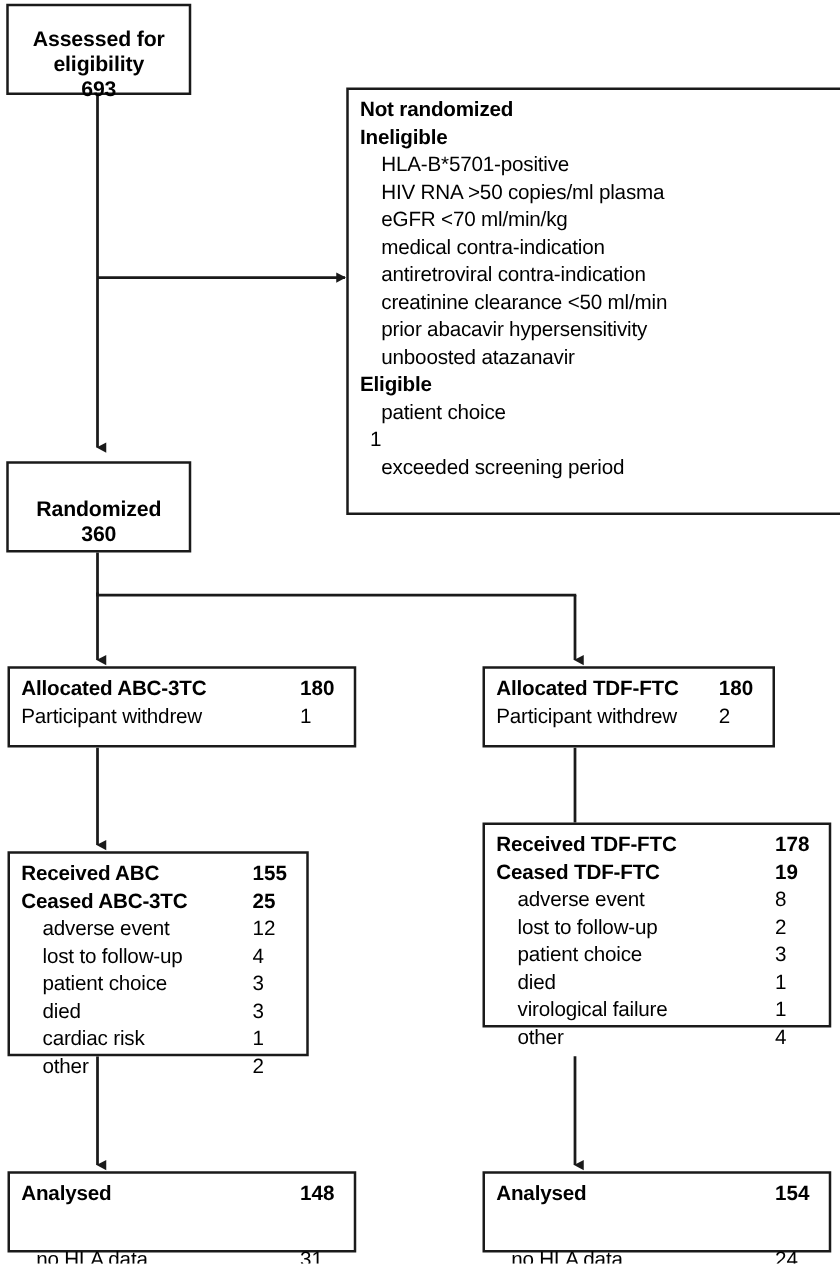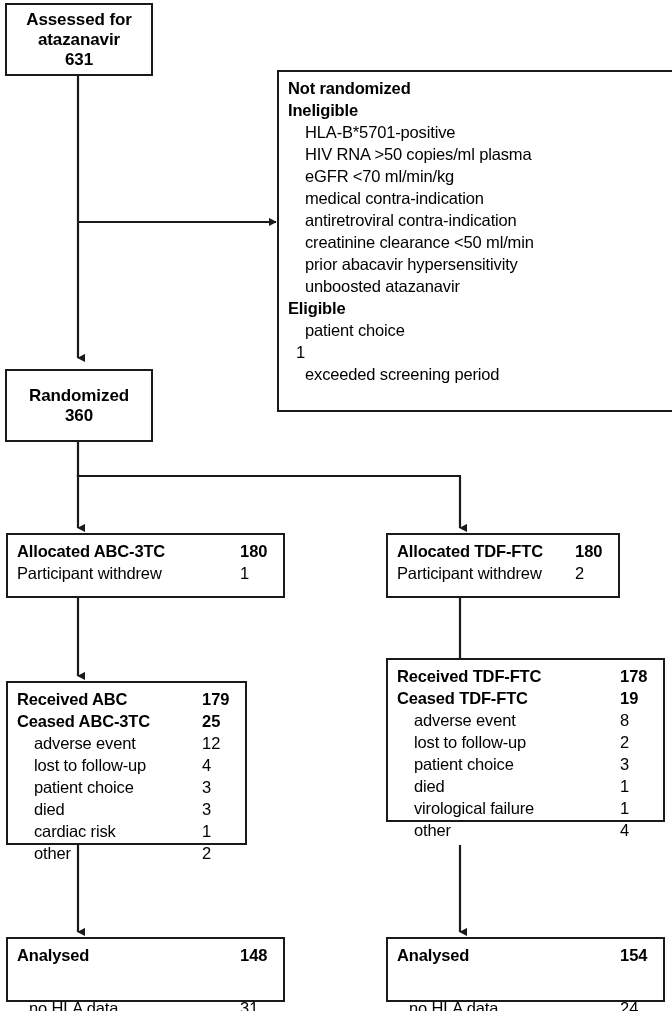--- a/index.html
+++ b/index.html
@@ -30,21 +30,21 @@
   .box {
     position: absolute;
     box-sizing: border-box;
     border: 2px solid #1a1a1a;
     background: #ffffff;
   }
   .box-inner {
     padding: 5px 9px 5px 9px;
   }
   .center-box .box-inner {
-    padding: 0;
+    padding: 12px;
     height: 100%;
     display: flex;
     flex-direction: column;
     align-items: center;
     justify-content: center;
   }
   .ctr-line {
     font-size: 17px;
     font-weight: bold;
     line-height: 20px;
@@ -108,22 +108,22 @@
     <path d="M78,598 L78,676" stroke="#1a1a1a" stroke-width="2.2" fill="none" marker-end="url(#arrowDown)"></path>
     <path d="M460,598 L460,676" stroke="#1a1a1a" stroke-width="2.2" fill="none" marker-end="url(#arrowDown)"></path>
 
     <path d="M78,845 L78,932" stroke="#1a1a1a" stroke-width="2.2" fill="none" marker-end="url(#arrowDown)"></path>
     <path d="M460,845 L460,932" stroke="#1a1a1a" stroke-width="2.2" fill="none" marker-end="url(#arrowDown)"></path>
   </svg>
 
   <div class="box center-box" style="left:5px; top:3px; width:148px; height:73px;">
     <div class="box-inner">
       <div class="ctr-line">Assessed for</div>
-      <div class="ctr-line">atazanavir</div>
-      <div class="ctr-line">631</div>
+      <div class="ctr-line">eligibility</div>
+      <div class="ctr-line">693</div>
     </div>
   </div>
 
   <div class="box" style="left:277px; top:70px; width:456px; height:342px;">
     <div class="box-inner">
         <div class="row bold">
           <span class="lbl">Not randomized</span>
           <span class="num">81</span>
         </div>
         <div class="row bold">
@@ -210,21 +210,21 @@
           <span class="lbl">Participant withdrew</span>
           <span class="num">2</span>
         </div>
       </div>
   </div>
 
   <div class="box" style="left:6px; top:681px; width:241px; height:164px;">
     <div class="box-inner">
         <div class="row bold">
           <span class="lbl">Received ABC</span>
-          <span class="num">179</span>
+          <span class="num">155</span>
         </div>
         <div class="row bold">
           <span class="lbl">Ceased ABC-3TC</span>
           <span class="num">25</span>
         </div>
         <div class="row indent">
           <span class="lbl">adverse event</span>
           <span class="num">12</span>
         </div>
         <div class="row indent">

